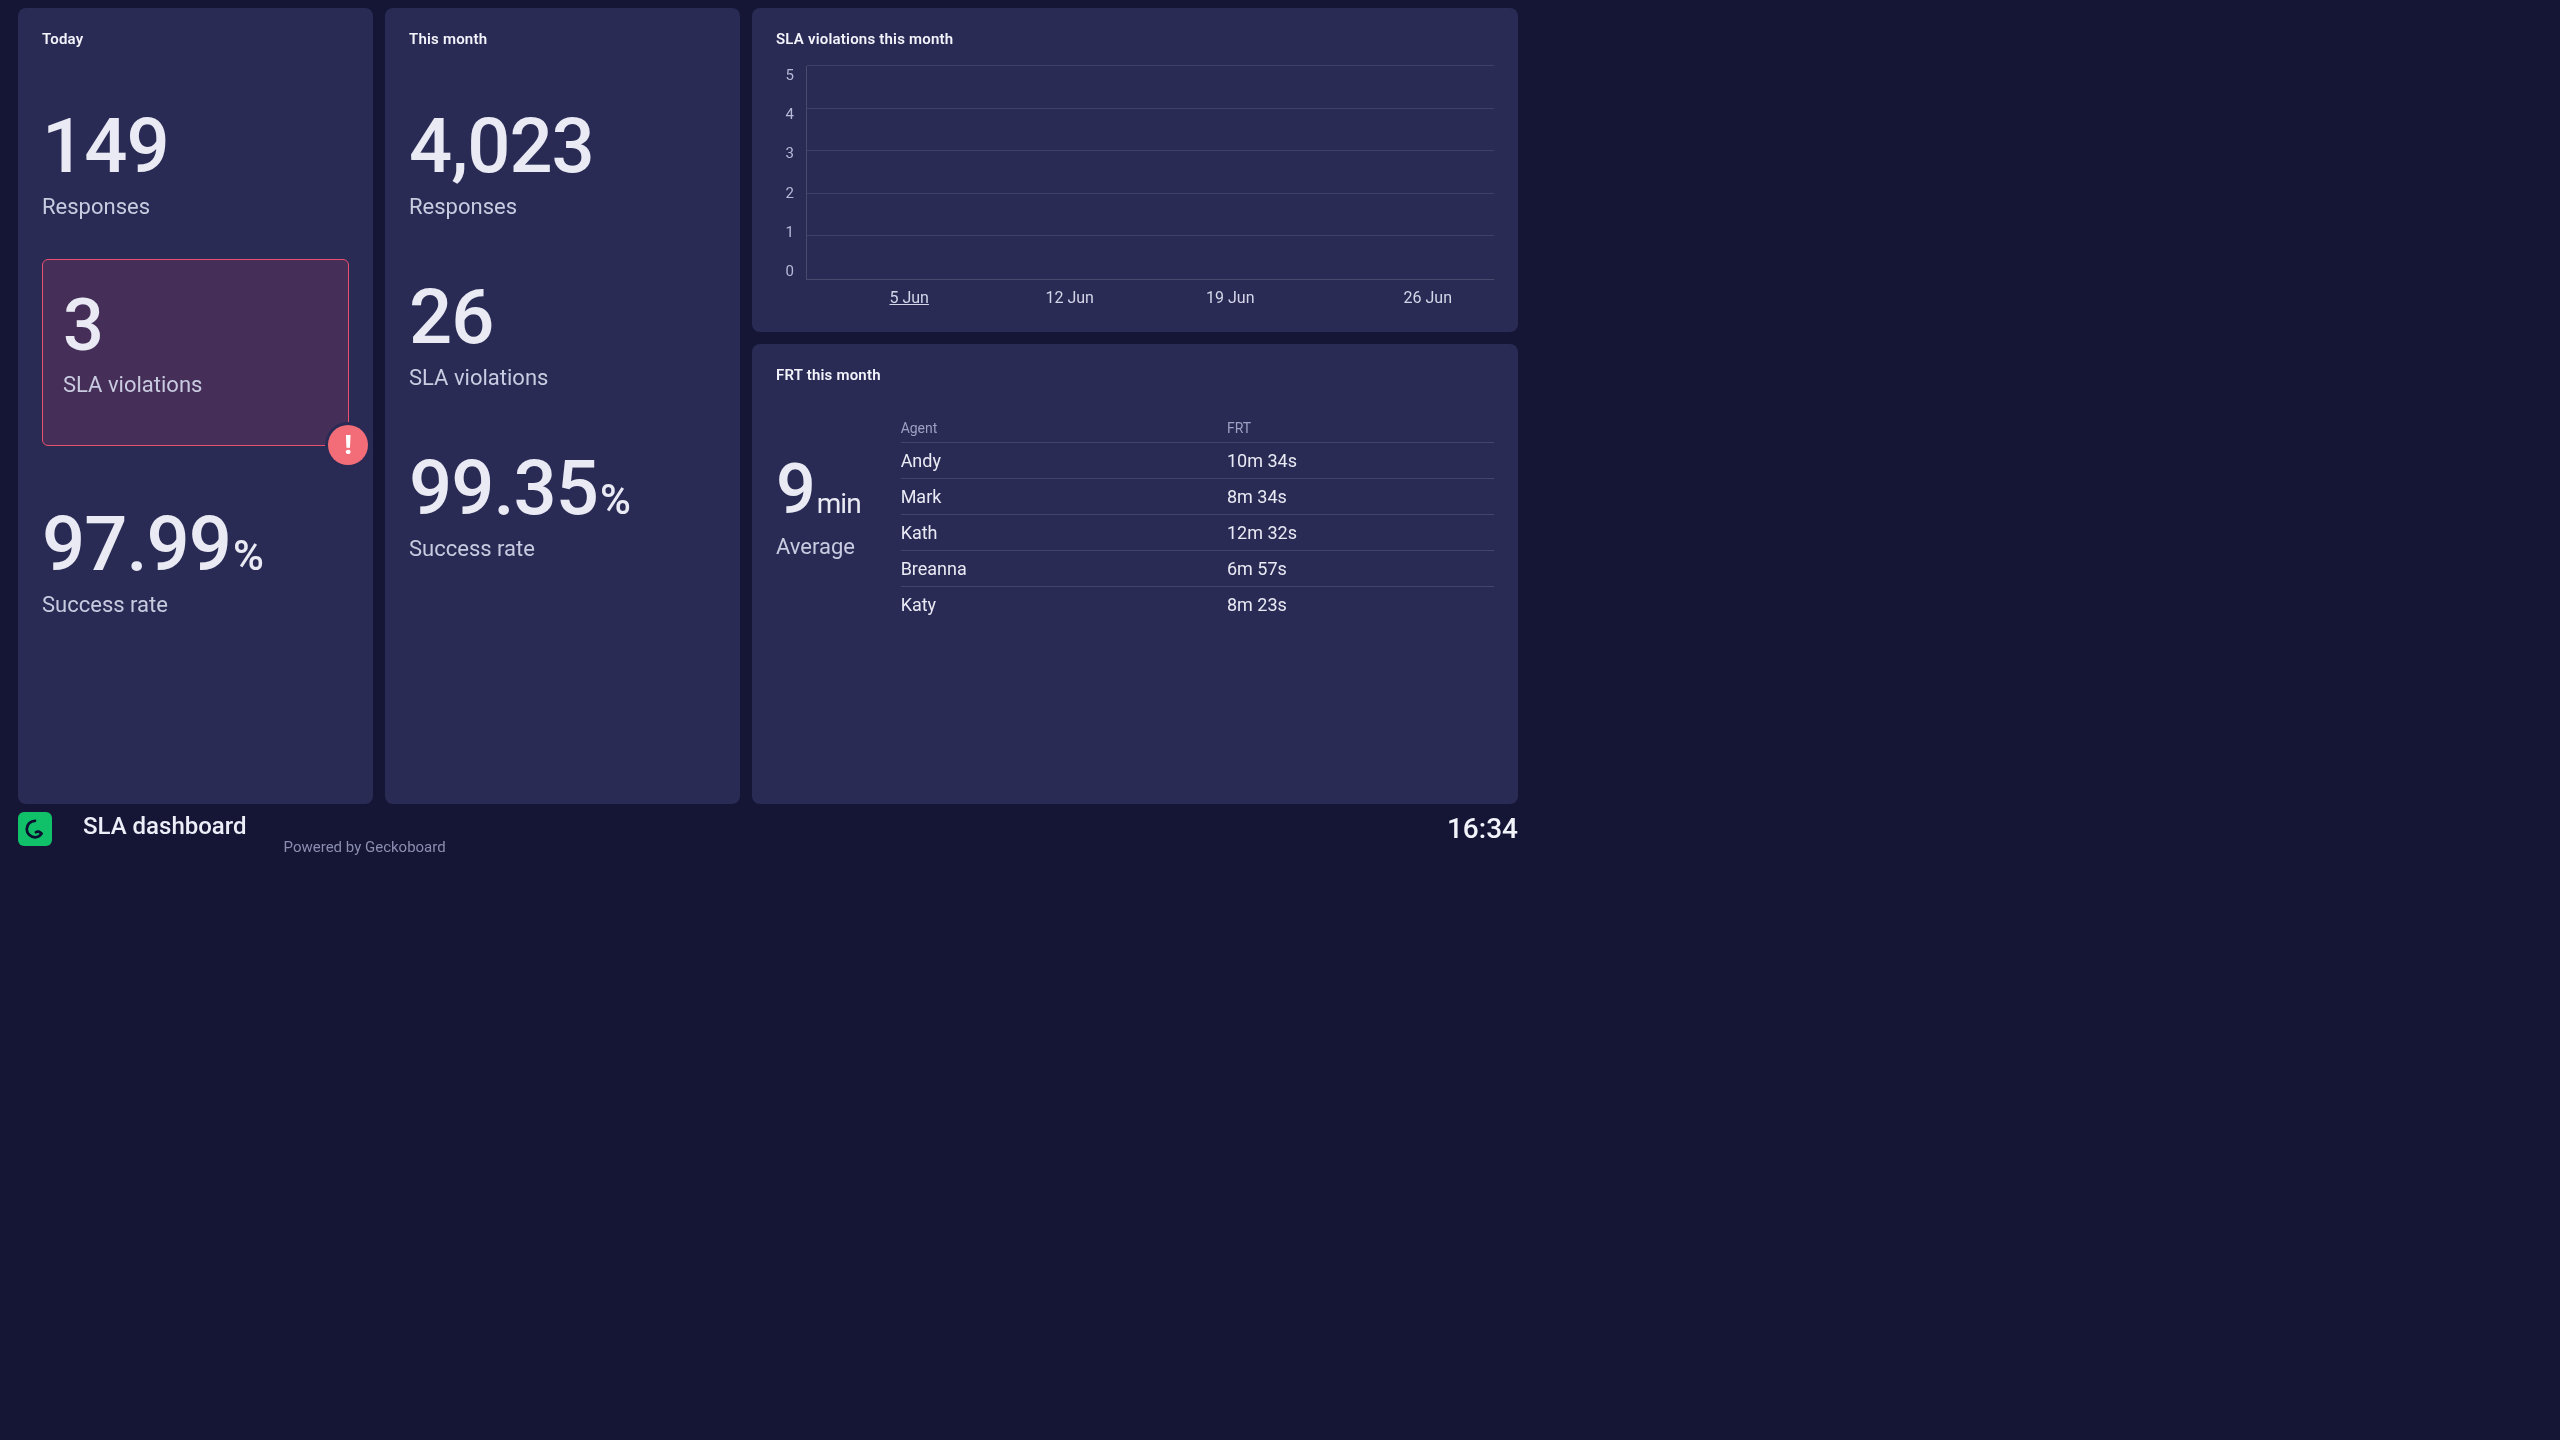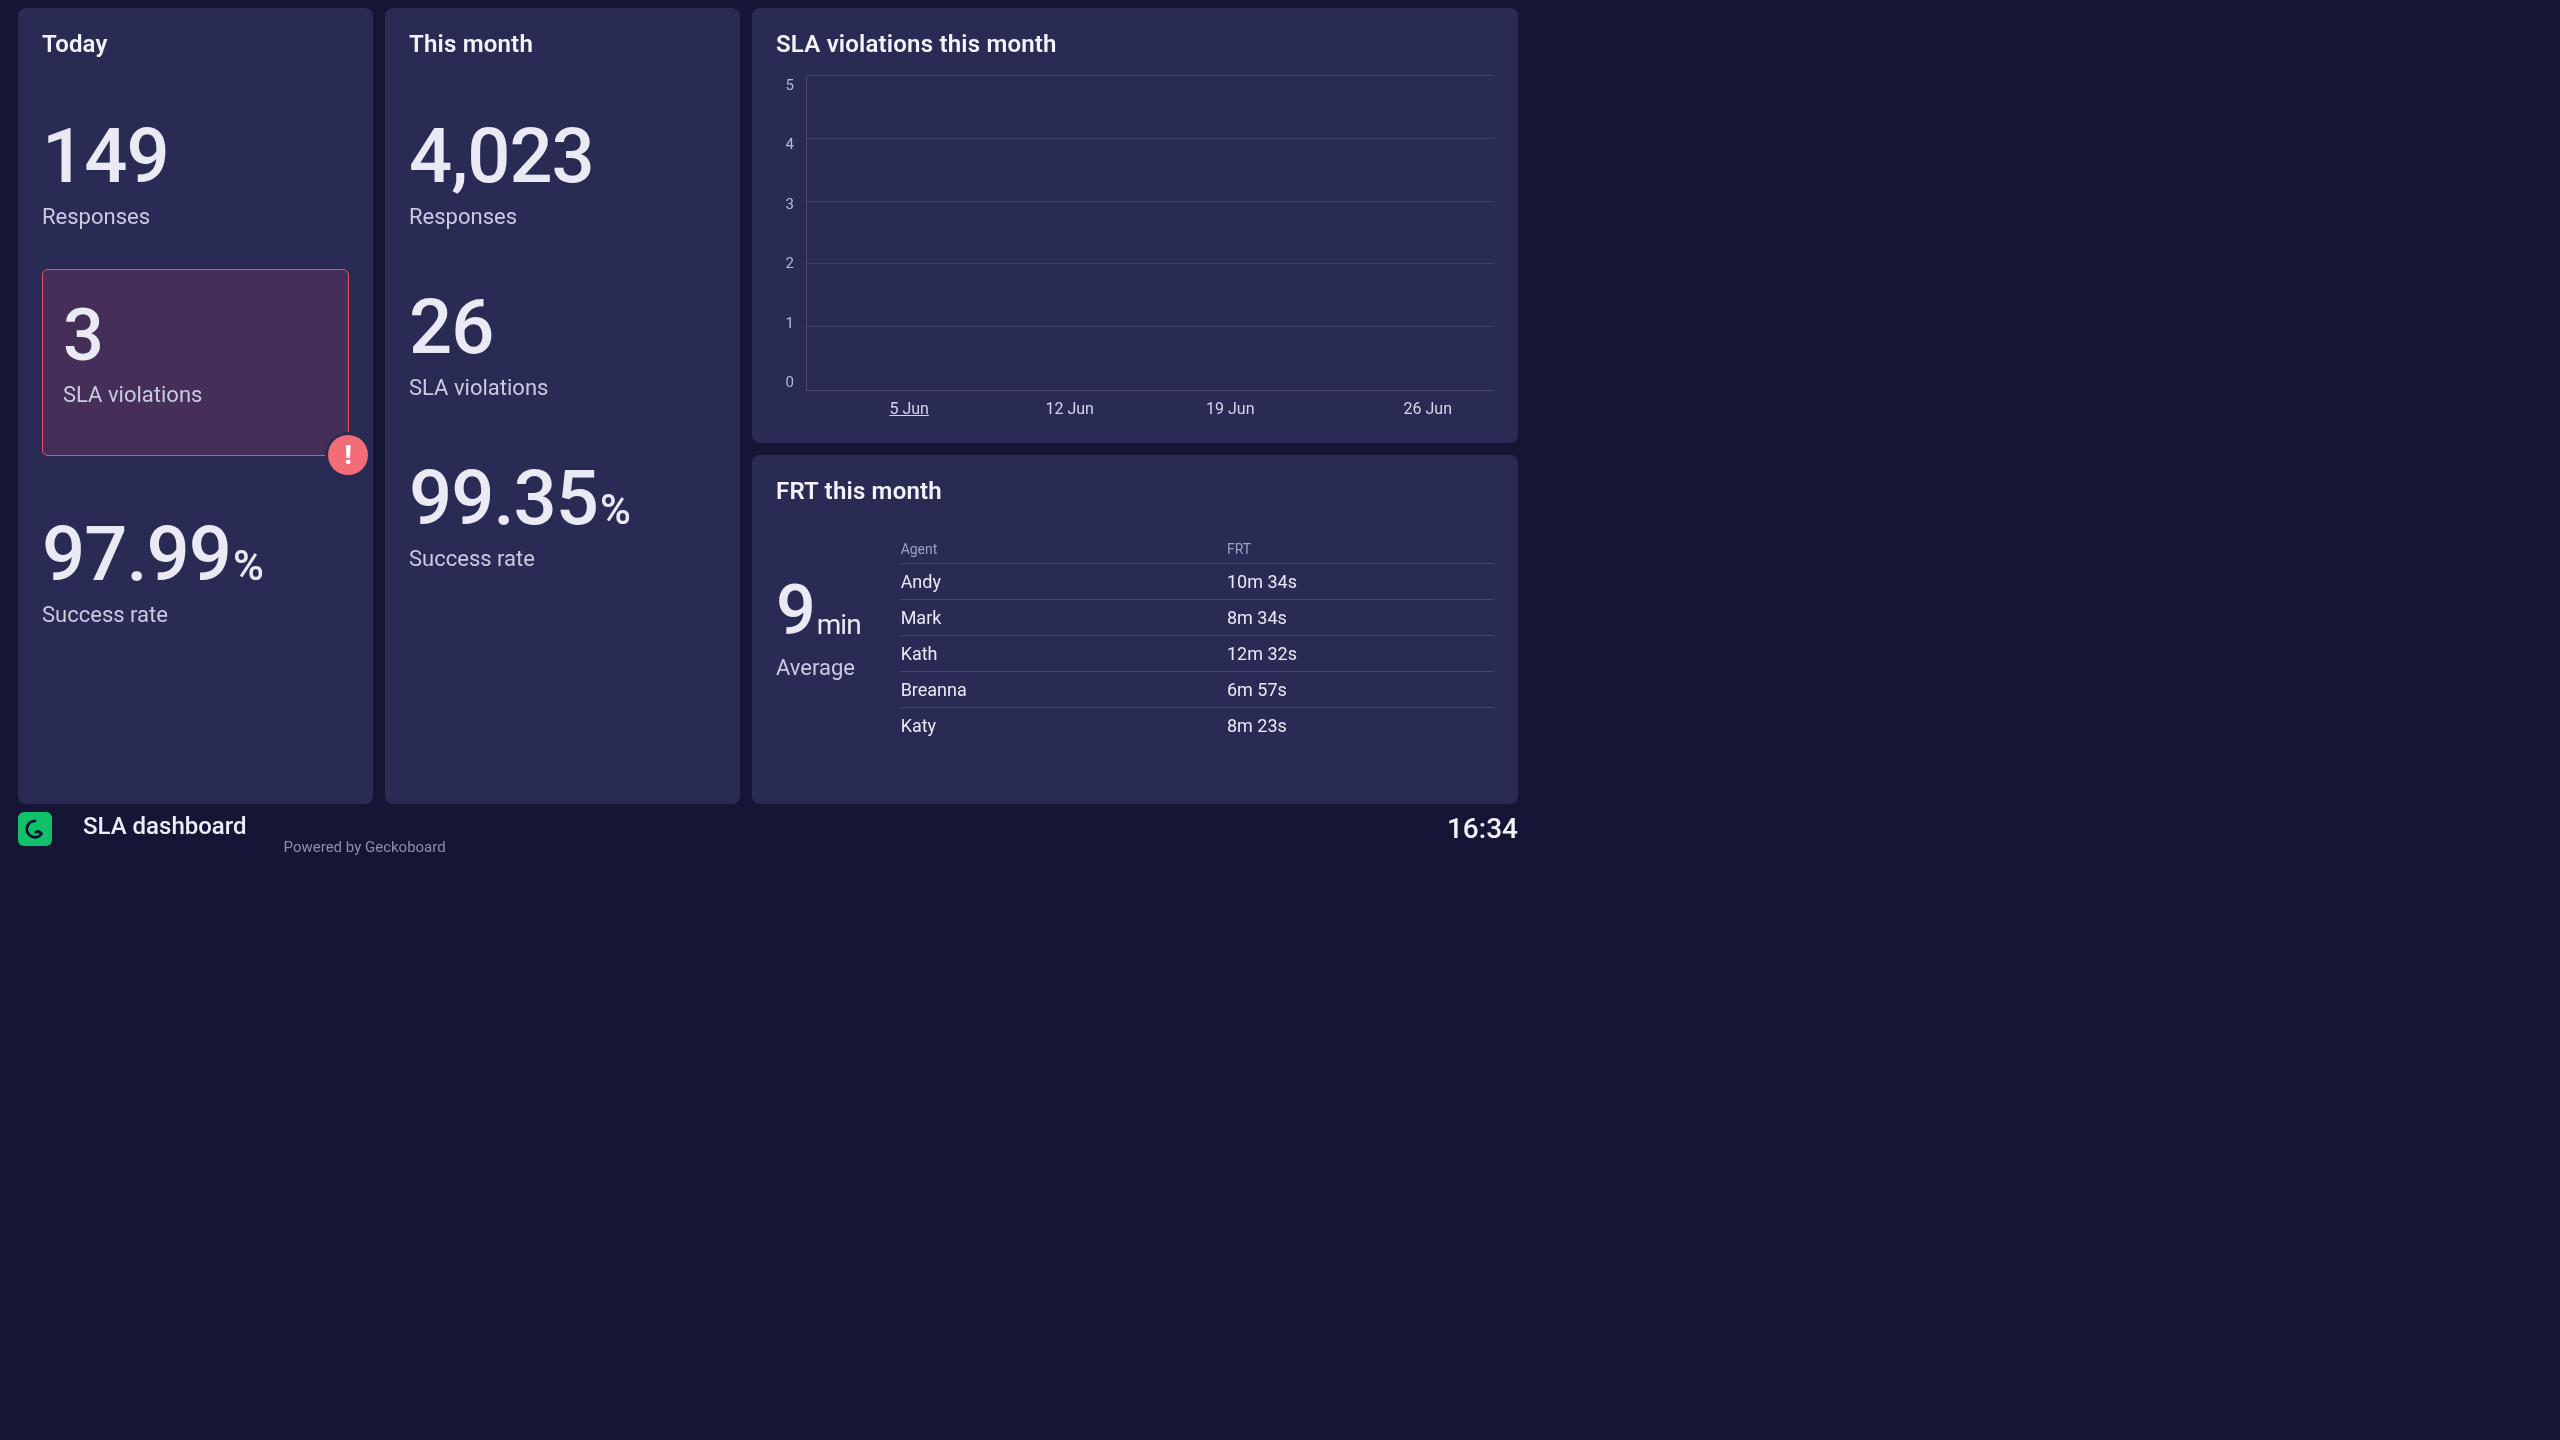--- a/index.html
+++ b/index.html
@@ -30,21 +30,21 @@
     gap: 12px;
   }
   .card {
     background: #2a2b55;
     border-radius: 8px;
     padding: 22px 24px;
     position: relative;
   }
   .card.full { flex: 1; display:flex; flex-direction:column; }
   .title {
-    font-size: 24px;
+    font-size: 15px;
     font-weight: 600;
     color: #f2f3fb;
     letter-spacing: 0.2px;
   }
   .metric-block { margin-top: 60px; }
   .big {
     font-size: 76px;
     font-weight: 500;
     color: #e9eaf4;
     line-height: 1;
@@ -76,21 +76,21 @@
     background: #f26d78;
     display:flex;
     align-items:center;
     justify-content:center;
     color:#fff;
     font-weight:900;
     font-size:26px;
     box-shadow: 0 0 0 3px #2a2b55;
   }
   .split-right { display:flex; flex-direction:column; gap:12px; }
-  .right-top { height: 435px; }
+  .right-top { height: 324px; }
   .right-bottom { flex:1; }
   
   .chart-wrap { position:relative; flex:1; margin-top:18px; display:flex; }
   .y-axis { display:flex; flex-direction:column; justify-content:space-between; padding-right:12px; font-size:15px; color:#b7b9d6; width:30px; text-align:right; }
   .plot { position:relative; flex:1; border-left:1px solid rgba(255,255,255,0.15); border-bottom:1px solid rgba(255,255,255,0.15); }
   .gridline { position:absolute; left:0; right:0; border-top:1px solid rgba(255,255,255,0.10); }
   .bars { position:absolute; left:0; right:0; bottom:0; top:0; display:flex; align-items:flex-end; }
   .bar-slot { flex:1; display:flex; justify-content:center; align-items:flex-end; }
   .bar { width:16px; background:#1fc8f5; }
   .x-tick { position:absolute; transform:translateX(-50%); white-space:nowrap; }

